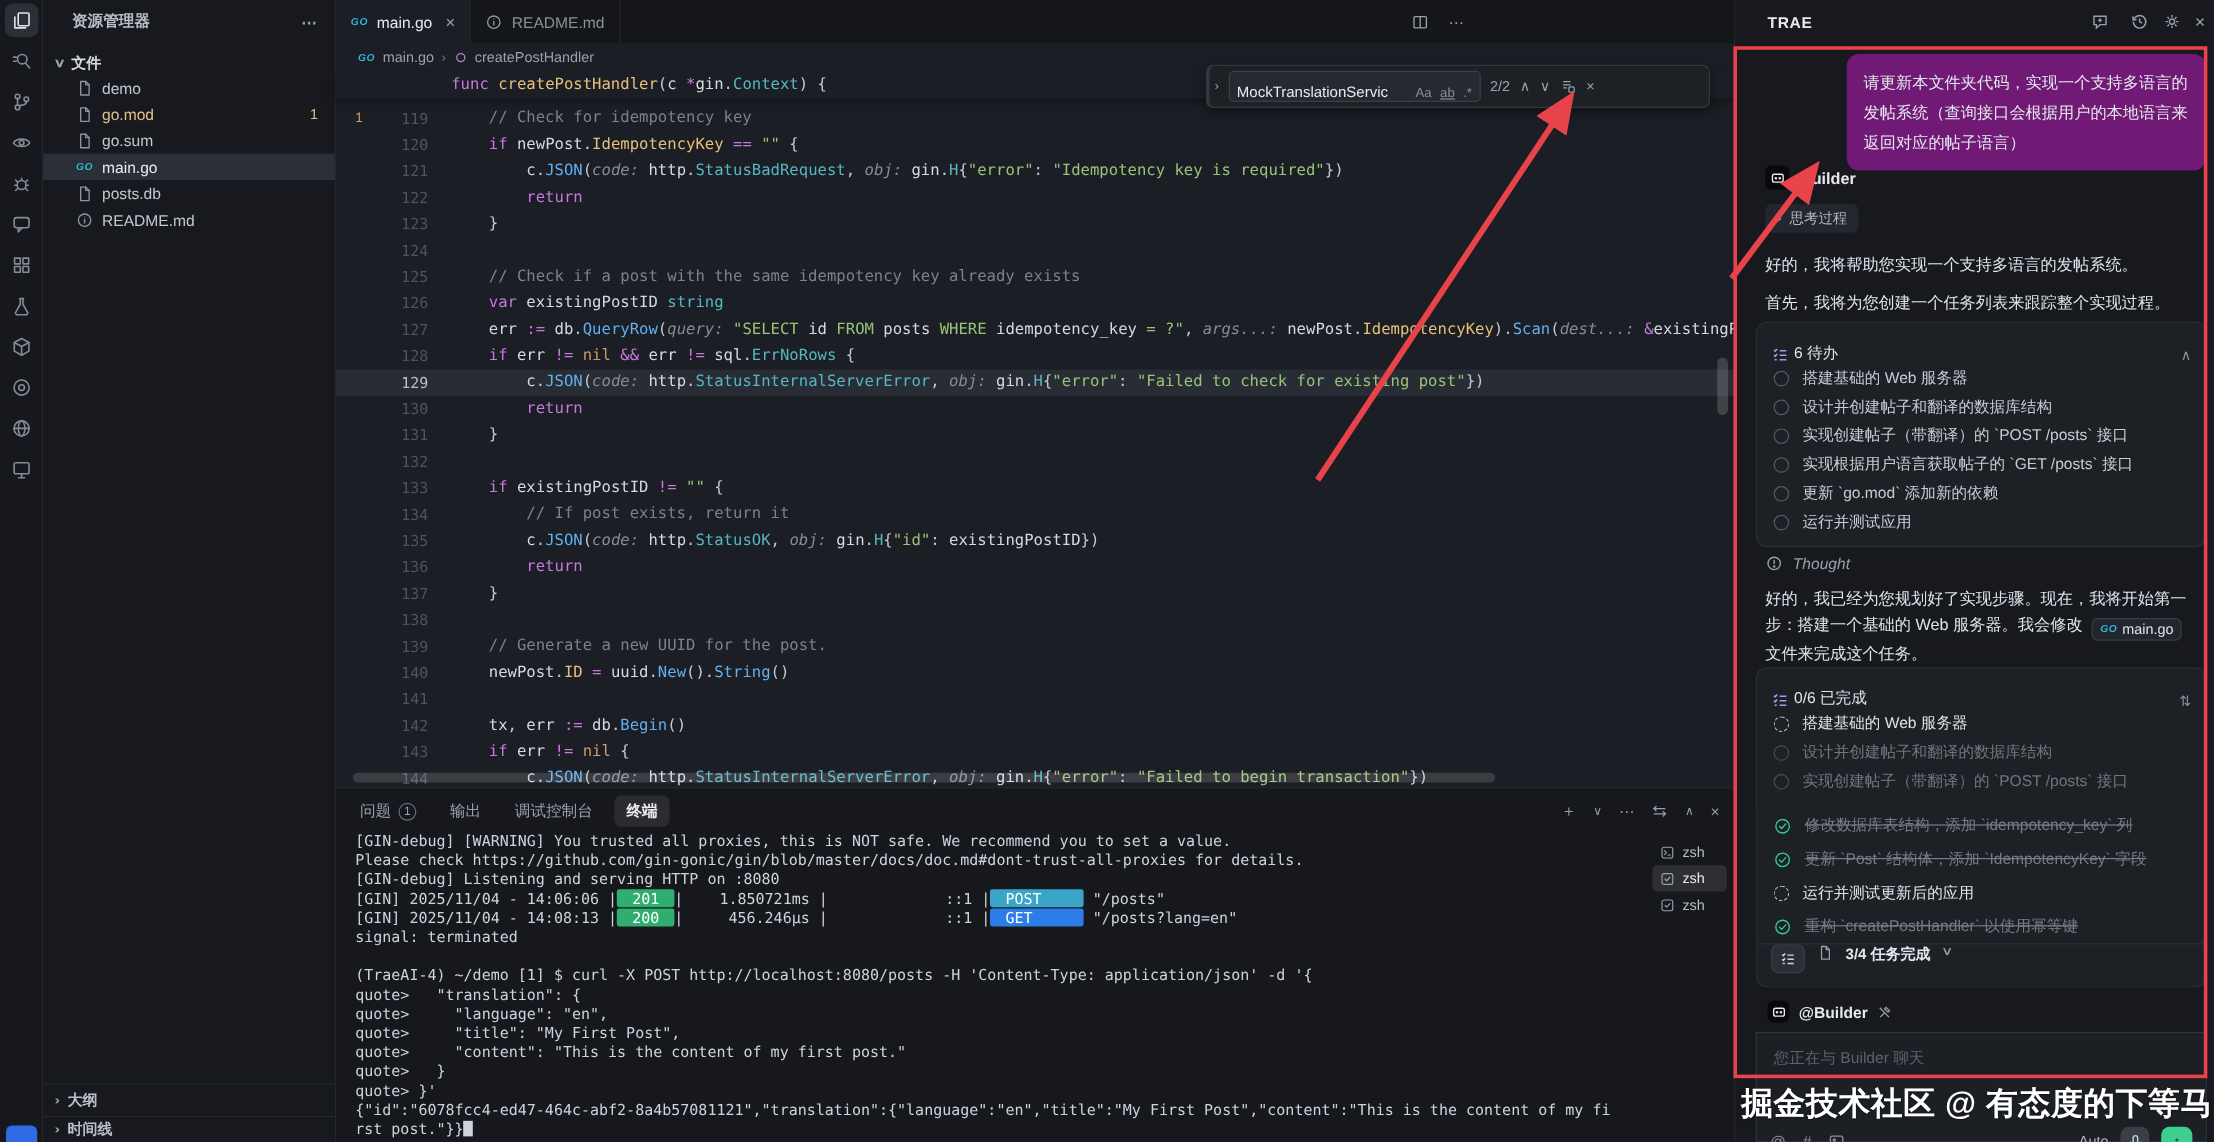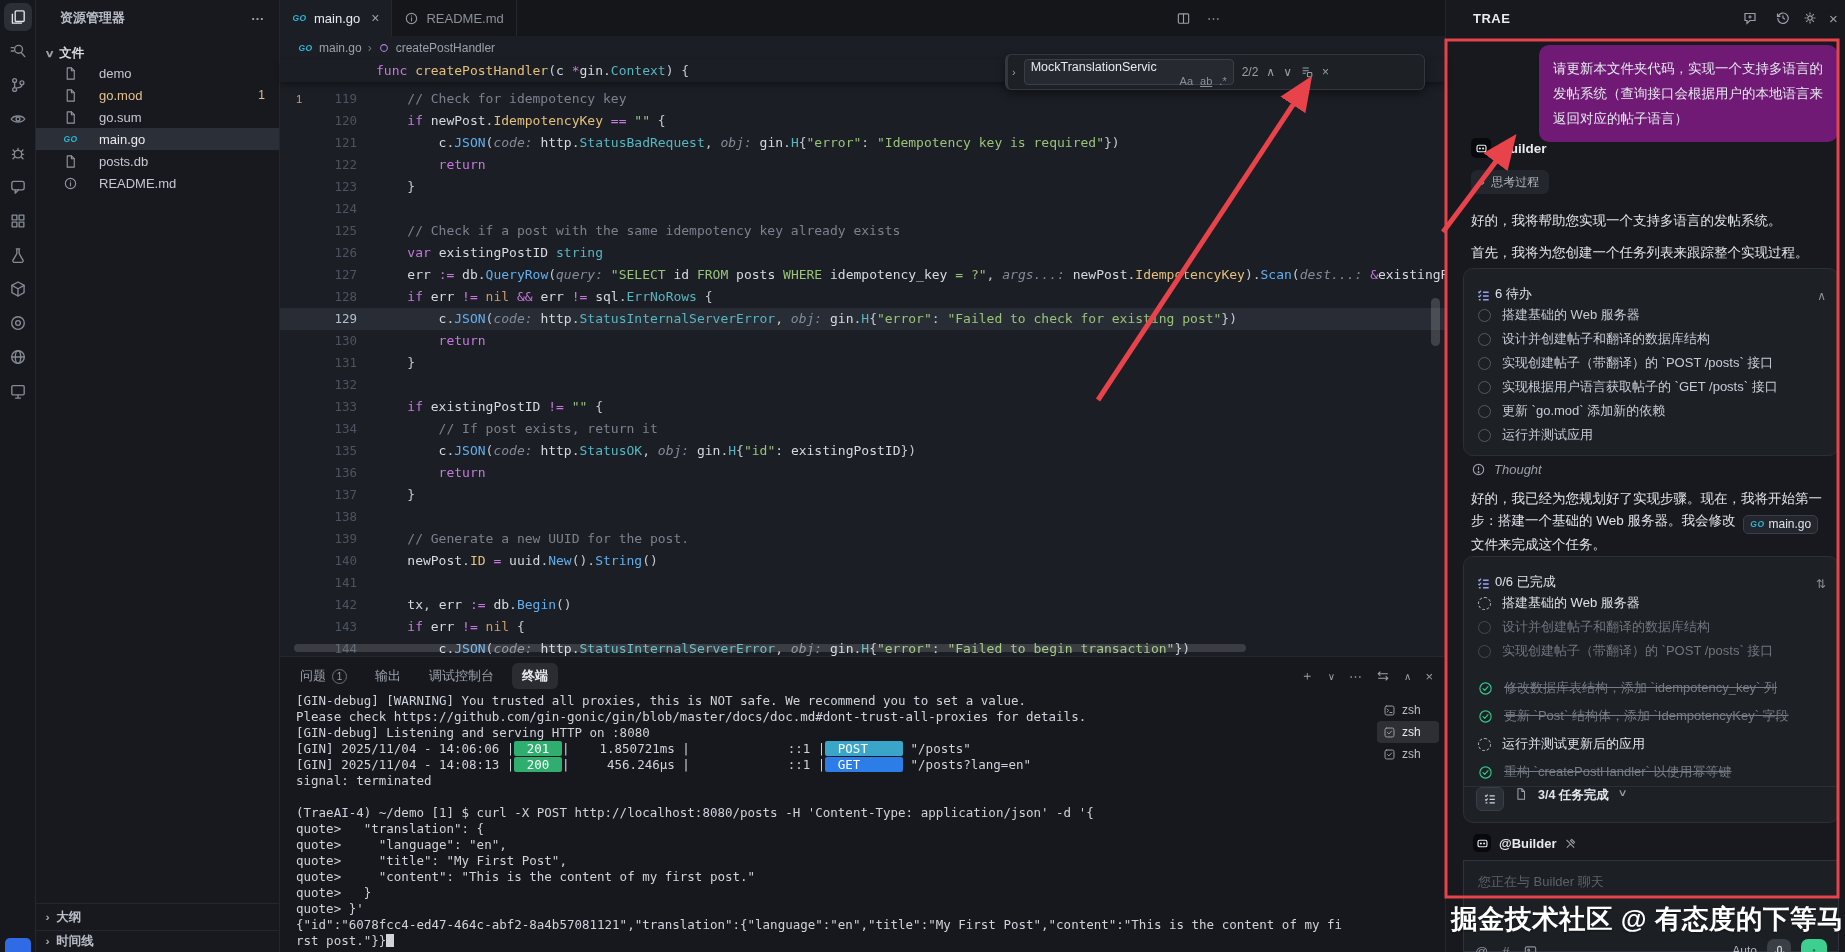--- a/index.html
+++ b/index.html
@@ -20,21 +20,21 @@
   .sb-head{position:absolute;left:0;top:0;width:100%;height:36px;display:flex;align-items:center;padding:0 14px 0 24px;color:#b9bec7;font-weight:700;font-size:13px;}
   .sb-more{margin-left:auto;color:#9aa0aa;letter-spacing:1px;cursor:pointer;}
   .sb-sec{position:absolute;left:0;top:42px;width:100%;height:22px;display:flex;align-items:center;padding-left:10px;gap:6px;color:#d7dae0;font-weight:700;font-size:12.5px;cursor:pointer;}
   .chev{color:#9aa0aa;font-size:10px;transform:scaleX(1.4);}
   .filelist{position:absolute;left:0;top:62px;width:100%;}
   .frow{height:22px;display:flex;align-items:center;padding-left:27px;gap:7px;cursor:pointer;color:#c3c8d1;}
   .frow.sel{background:#2b2f37;color:#e8eaee;}
   .frow.mod .fname{color:#e2c08d;}
   .fic{width:15px;height:15px;color:#8f95a0;flex:none;display:flex;align-items:center;justify-content:center;}
   .fic svg{width:15px;height:15px;}
-  .fname{white-space:nowrap;margin-left:14px;}
+  .fname{white-space:nowrap;}
   .fbadge{margin-left:auto;margin-right:14px;color:#e2c08d;font-size:12px;}
   .golo{color:#2cb7d8;font-style:italic;font-weight:700;font-size:8.5px;letter-spacing:.5px;font-family:"Liberation Sans",sans-serif;}
   .sb-bottom{position:absolute;left:0;width:100%;height:27px;border-top:1px solid #24272d;display:flex;align-items:center;gap:7px;padding-left:10px;color:#b9bec7;font-weight:700;font-size:12.5px;cursor:pointer;background:#17191e;}
   
   .editor{position:absolute;left:280px;top:0;width:1165px;height:100%;background:#1b1e24;}
   .tabbar{position:absolute;left:0;top:0;width:100%;height:36px;background:#141619;display:flex;}
   .tab{height:36px;display:flex;align-items:center;gap:7px;padding:0 12px;font-size:13px;color:#8a9099;cursor:pointer;border-right:1px solid #24272d;}
   .tab.act{background:#1b1e24;color:#e8eaee;}
   .tab .tclose{color:#9aa0aa;font-size:14px;margin-left:4px;}
   .tab .fic{color:#8f95a0;}
@@ -56,21 +56,21 @@
   .gutter-mark{position:absolute;left:16px;top:88px;height:22px;line-height:22px;color:#d19a66;font-size:11.5px;z-index:2;}
   .tk-kw,.tk-op{color:#c678dd;} .tk-fn{color:#61afef;} .tk-ty{color:#56b6c2;} .tk-st{color:#98c379;}
   .tk-nu{color:#d19a66;} .tk-cm{color:#7b818d;} .tk-pr{color:#e5c07b;} .tk-lb{color:#848b98;font-style:italic;}
   .tk-pu{color:#c3c9d4;} .tk-tx{color:#d5d9e0;}
   .vscroll{position:absolute;right:5px;top:298px;width:9px;height:48px;background:rgba(255,255,255,.16);border-radius:5px;z-index:4;}
   .hscroll{position:absolute;left:14px;top:644px;height:8px;width:952px;background:rgba(255,255,255,.14);border-radius:4px;z-index:4;}
   
   .findw{position:absolute;left:725px;top:54px;width:420px;height:36px;background:#1d2025;border:1px solid #33373f;border-left:3px solid #33373f;border-radius:6px;
          box-shadow:0 4px 10px rgba(0,0,0,.4);display:flex;align-items:center;z-index:6;padding:0 8px 0 4px;gap:8px;}
   .findw .fw-chev{color:#9aa0aa;font-size:11px;}
-  .fw-input{height:26px;flex:none;width:210px;background:#26292f;border:1px solid #3a3e46;border-radius:4px;display:flex;align-items:flex-start;padding:0 6px;gap:7px;}
+  .fw-input{height:26px;flex:none;width:210px;background:#26292f;border:1px solid #3a3e46;border-radius:4px;display:flex;align-items:flex-end;padding:0 6px;gap:7px;}
   .fw-q{color:#e8eaee;font-size:12.5px;white-space:nowrap;overflow:hidden;}
   .fw-t{color:#8a9099;font-size:11px;flex:none;cursor:pointer;margin-top:15px;}
   .fw-t.u{text-decoration:underline;}
   .fw-count{color:#9aa0aa;font-size:12px;white-space:nowrap;}
   .fw-btn{color:#9aa0aa;font-size:12px;cursor:pointer;}
   .fw-btn svg{width:14px;height:14px;}
   
   .panel{position:absolute;left:0;top:656px;width:100%;height:296px;background:#16181d;border-top:1px solid #24272d;}
   .ptabs{position:absolute;left:10px;top:6px;display:flex;align-items:center;gap:8px;}
   .ptab{display:flex;align-items:center;gap:6px;padding:4px 10px;color:#9aa0aa;font-size:13px;border-radius:6px;cursor:pointer;}

